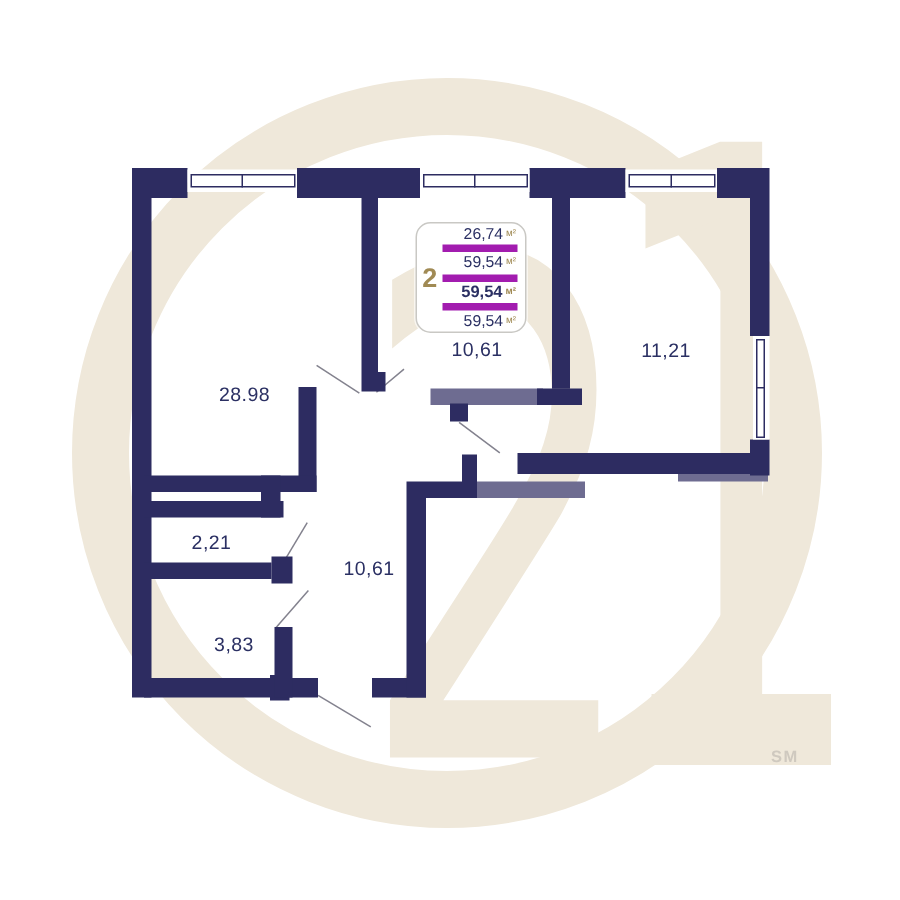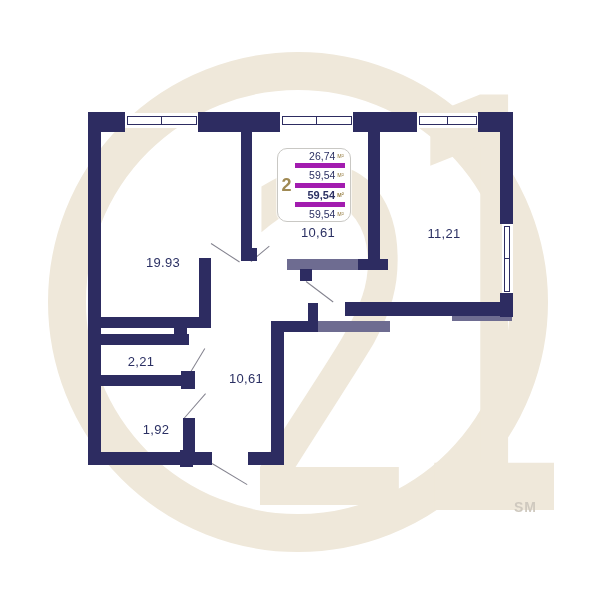--- a/index.html
+++ b/index.html
@@ -21,21 +21,21 @@
   #card{position:absolute;left:277px;top:148px;width:72px;height:72px;background:#fff;
         border:1px solid #c9c8c4;border-radius:10px;z-index:6;display:flex;align-items:center;
         box-shadow:0 0 0 1px rgba(255,255,255,.6);}
   #card .rc{width:17px;text-align:center;font-size:18px;font-weight:700;color:#a08a54;}
   #card .rows{flex:1;margin-right:5px;}
   #card .row{display:flex;justify-content:flex-end;align-items:baseline;
              font-size:10.5px;color:#2b3063;padding:1px 1px 1.5px 0;}
   #card .row.b{font-weight:700;font-size:11px;}
   #card .row.sep{border-bottom:5px solid #a21caf;}
   #card .unit{font-size:6.5px;color:#a08a54;margin-left:2px;position:relative;top:-2px;}
-  #sm{position:absolute;left:514px;top:499px;font-size:14px;letter-spacing:1px;
+  #sm{position:absolute;left:514px;top:499px;font-size:11px;letter-spacing:1px;
       color:#cfc9bf;z-index:6;font-weight:700;}
 </style>
 </head>
 <body>
 
 <div id="stage">
 
   <svg id="wm" width="600" height="600" viewBox="0 0 600 600">
     <circle cx="298" cy="302" r="231" fill="none" stroke="#efe8da" stroke-width="38"></circle>
     <g transform="translate(238,505) scale(1,1.53)" fill="#efe8da">
@@ -98,26 +98,26 @@
   <div class="w" style="left:181px;top:371px;width:14px;height:18px"></div>
   <div class="w" style="left:183px;top:418px;width:12px;height:47px"></div>
 
   <div class="dline" style="left:211px;top:243px;width:34px;transform:rotate(33deg)"></div>
   <div class="dline" style="left:251px;top:261px;width:24px;transform:rotate(-40deg)"></div>
   <div class="dline" style="left:306px;top:281px;width:34px;transform:rotate(37deg)"></div>
   <div class="dline" style="left:191px;top:371px;width:27px;transform:rotate(-59deg)"></div>
   <div class="dline" style="left:184px;top:418px;width:33px;transform:rotate(-49deg)"></div>
   <div class="dline" style="left:212px;top:463px;width:41px;transform:rotate(31deg)"></div>
 
-  <div class="rlabel" style="left:131px;top:255px">19.93</div>
+  <div class="rlabel" style="left:131px;top:255px">28.98</div>
   <div class="rlabel" style="left:286px;top:225px">10,61</div>
   <div class="rlabel" style="left:412px;top:226px">11,21</div>
   <div class="rlabel" style="left:109px;top:354px">2,21</div>
   <div class="rlabel" style="left:214px;top:371px">10,61</div>
-  <div class="rlabel" style="left:124px;top:422px">1,92</div>
+  <div class="rlabel" style="left:124px;top:422px">3,83</div>
 
   <div id="card">
     <div class="rc">2</div>
     <div class="rows">
       <div class="row sep">
         <span>26,74</span>
         <span class="unit">м²</span>
       </div>
       <div class="row sep">
         <span>59,54</span>

